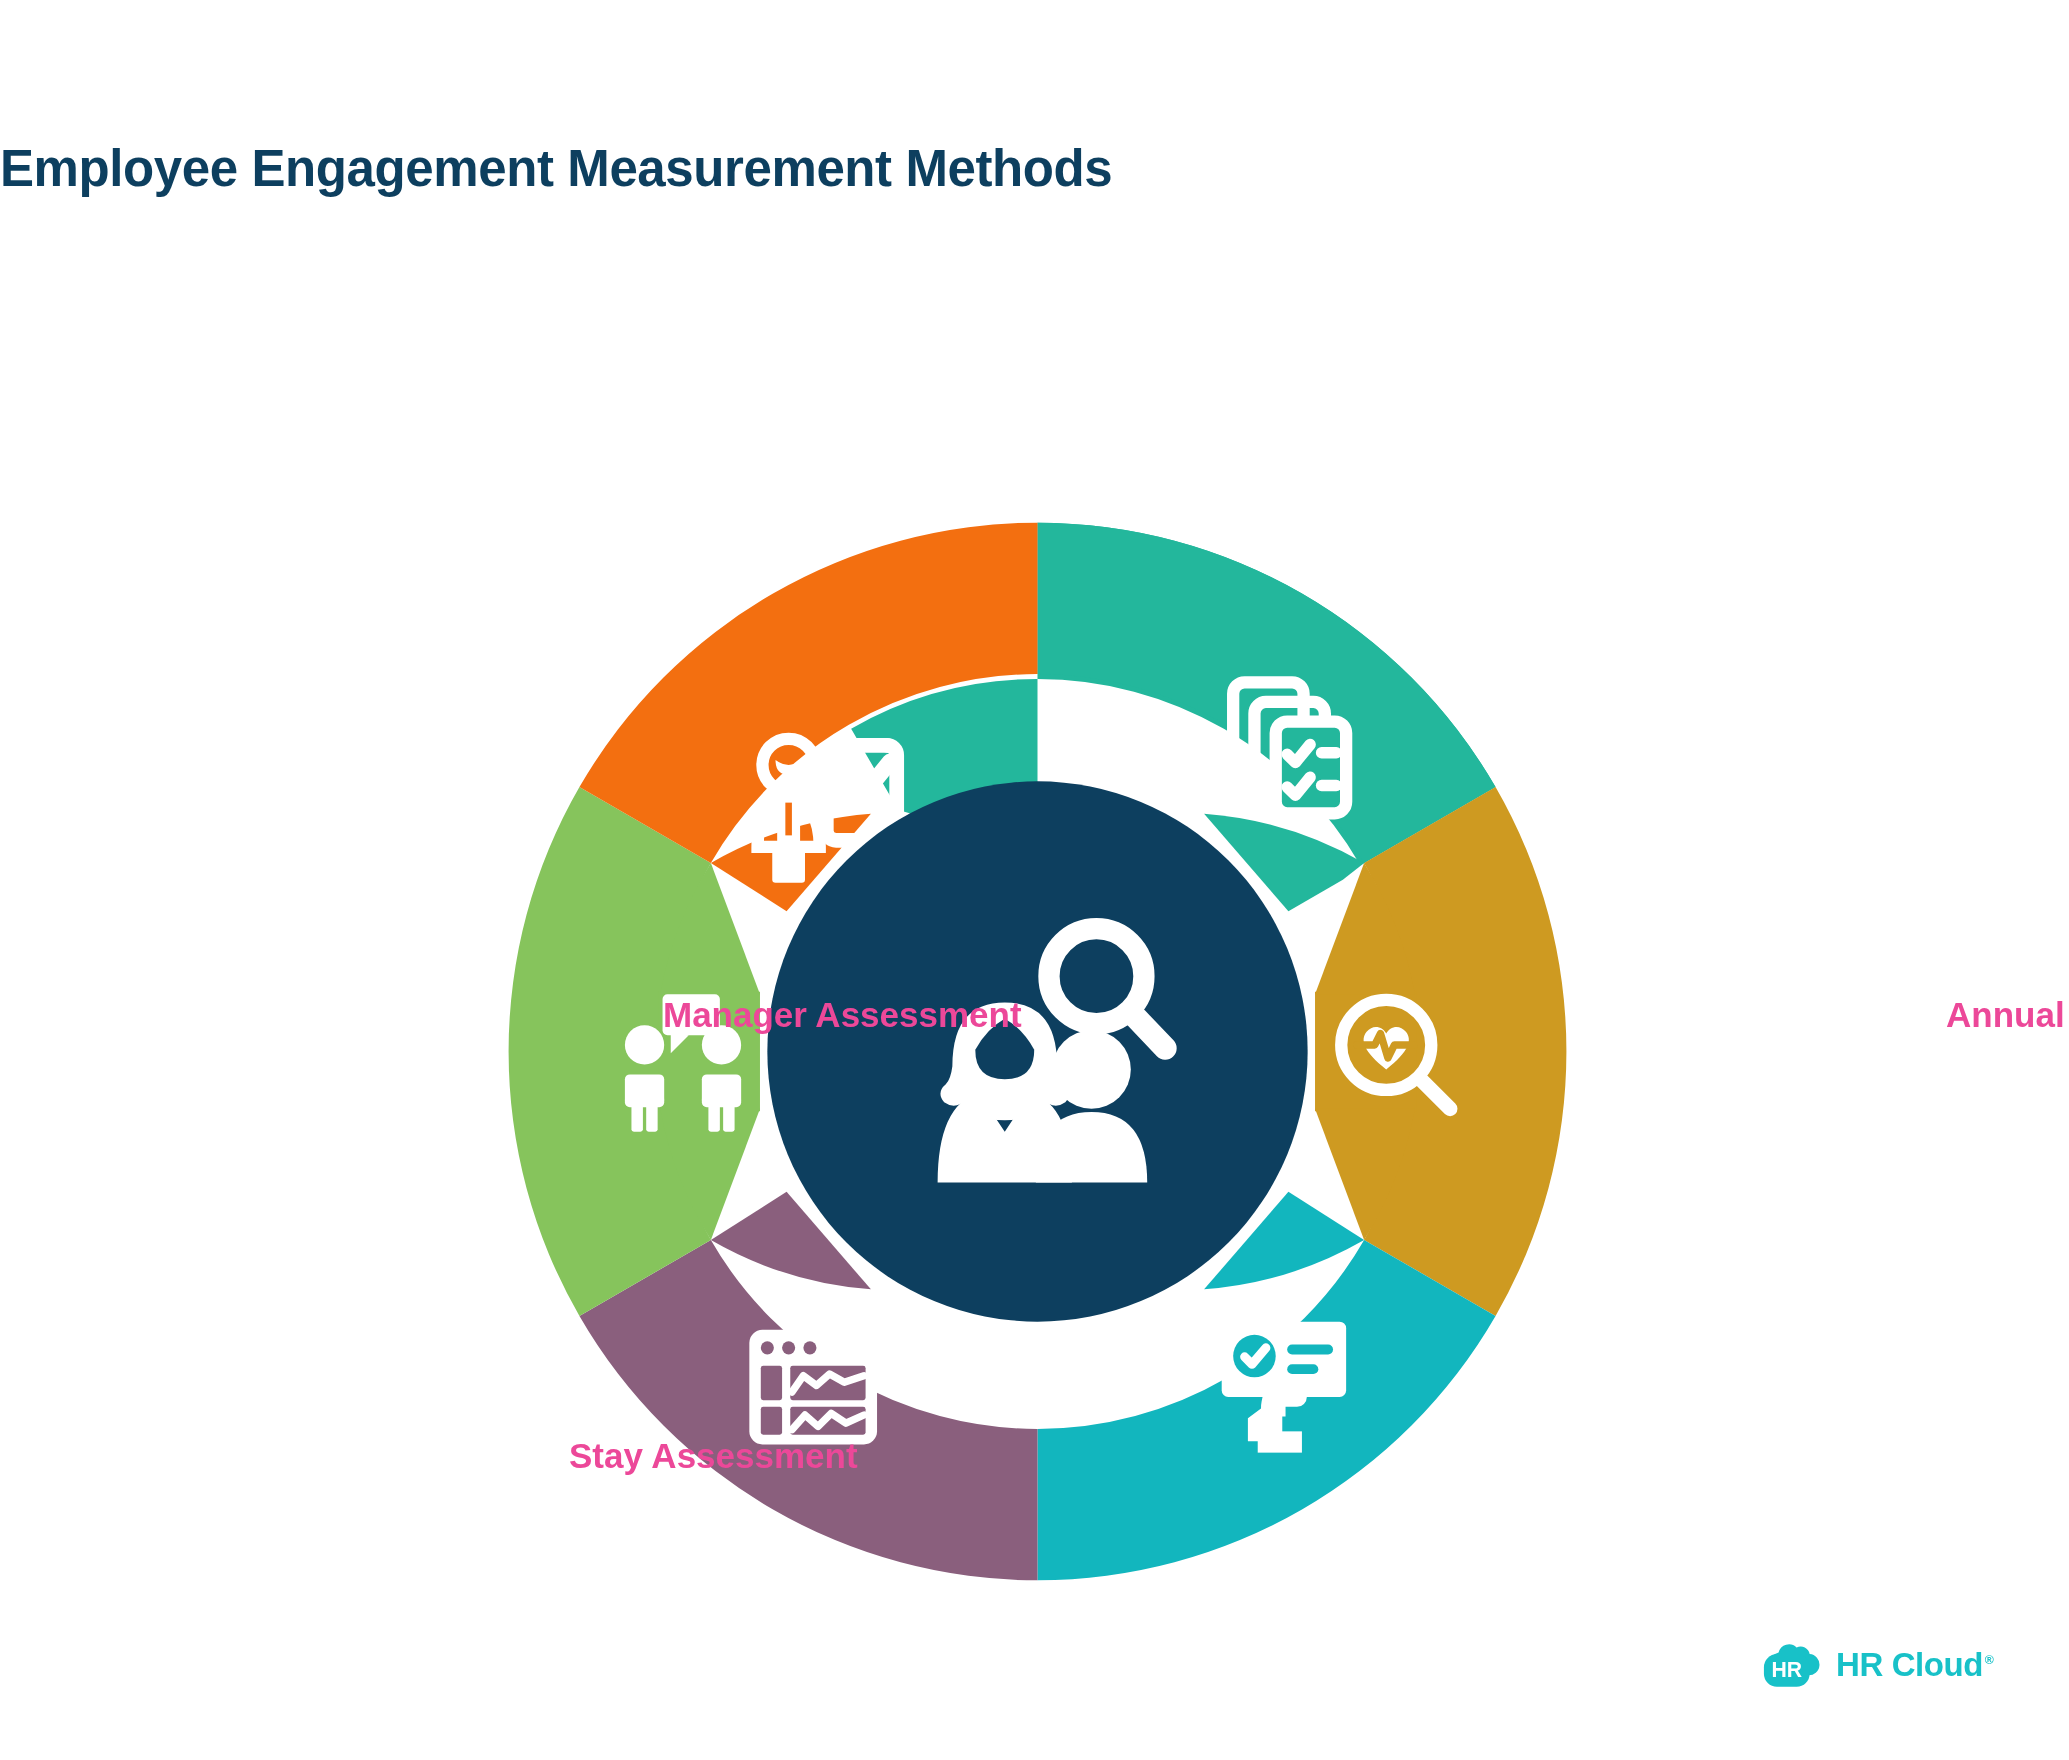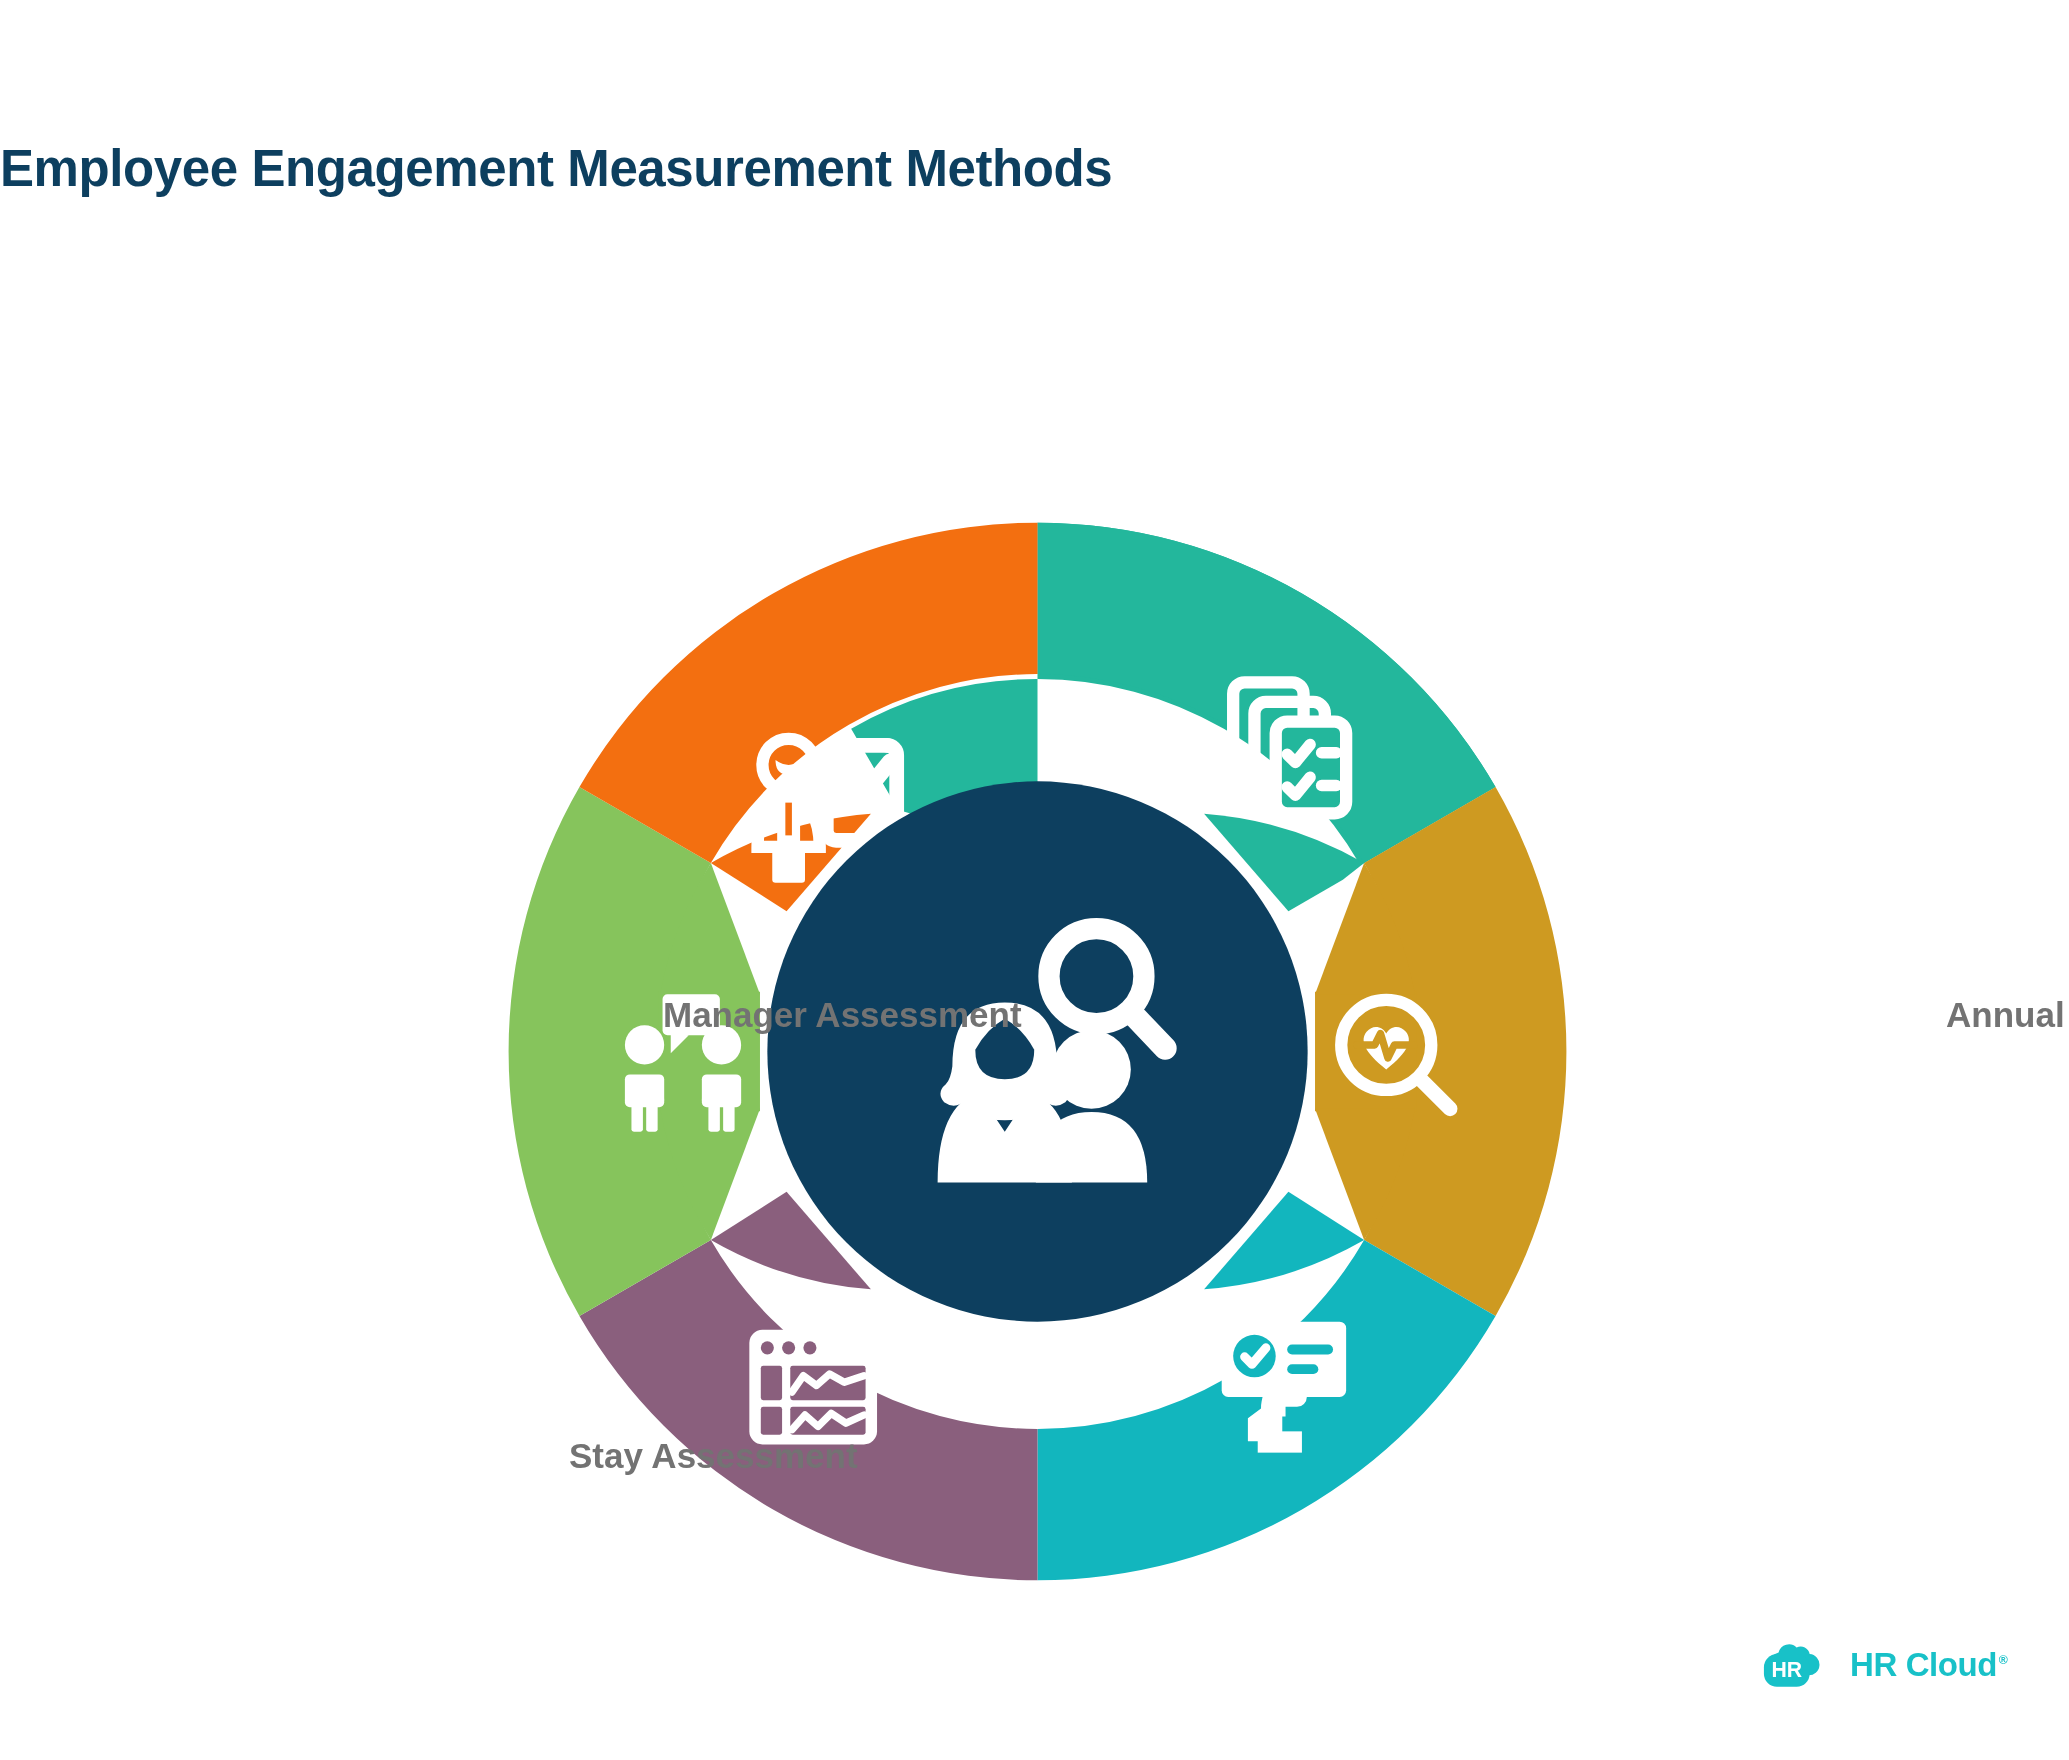--- a/index.html
+++ b/index.html
@@ -33,37 +33,37 @@
     top: 503px;
     width: 1097px;
     height: 1097px;
   }
   #wheel-svg { display: block; width: 1097px; height: 1097px; }
 
   .seg-label {
     position: absolute;
     font-size: 35px;
     font-weight: bold;
-    color: #737373;
+    color: #ec4899;
     white-space: nowrap;
     line-height: 1.1;
   }
   .lbl-annual-surveys      { left: 1457px; top: 493px; }
   .lbl-stay-interviews     { left: 80px;   top: 934px; }
   .lbl-manager-assessment  { left: 174px;  top: 493px; }
 
   
   #brand-logo {
     position: absolute;
     left: 1762px;
     top: 1638px;
     height: 54px;
     display: flex;
     align-items: center;
-    gap: 27px;
+    gap: 13px;
   }
   #brand-logo .logo-mark { width: 61px; height: 49px; display: block; }
   #brand-logo .logo-word {
     font-size: 33px;
     font-weight: bold;
     color: #18C1C8;
     letter-spacing: -0.4px;
     position: relative;
   }
   #brand-logo .logo-reg {

